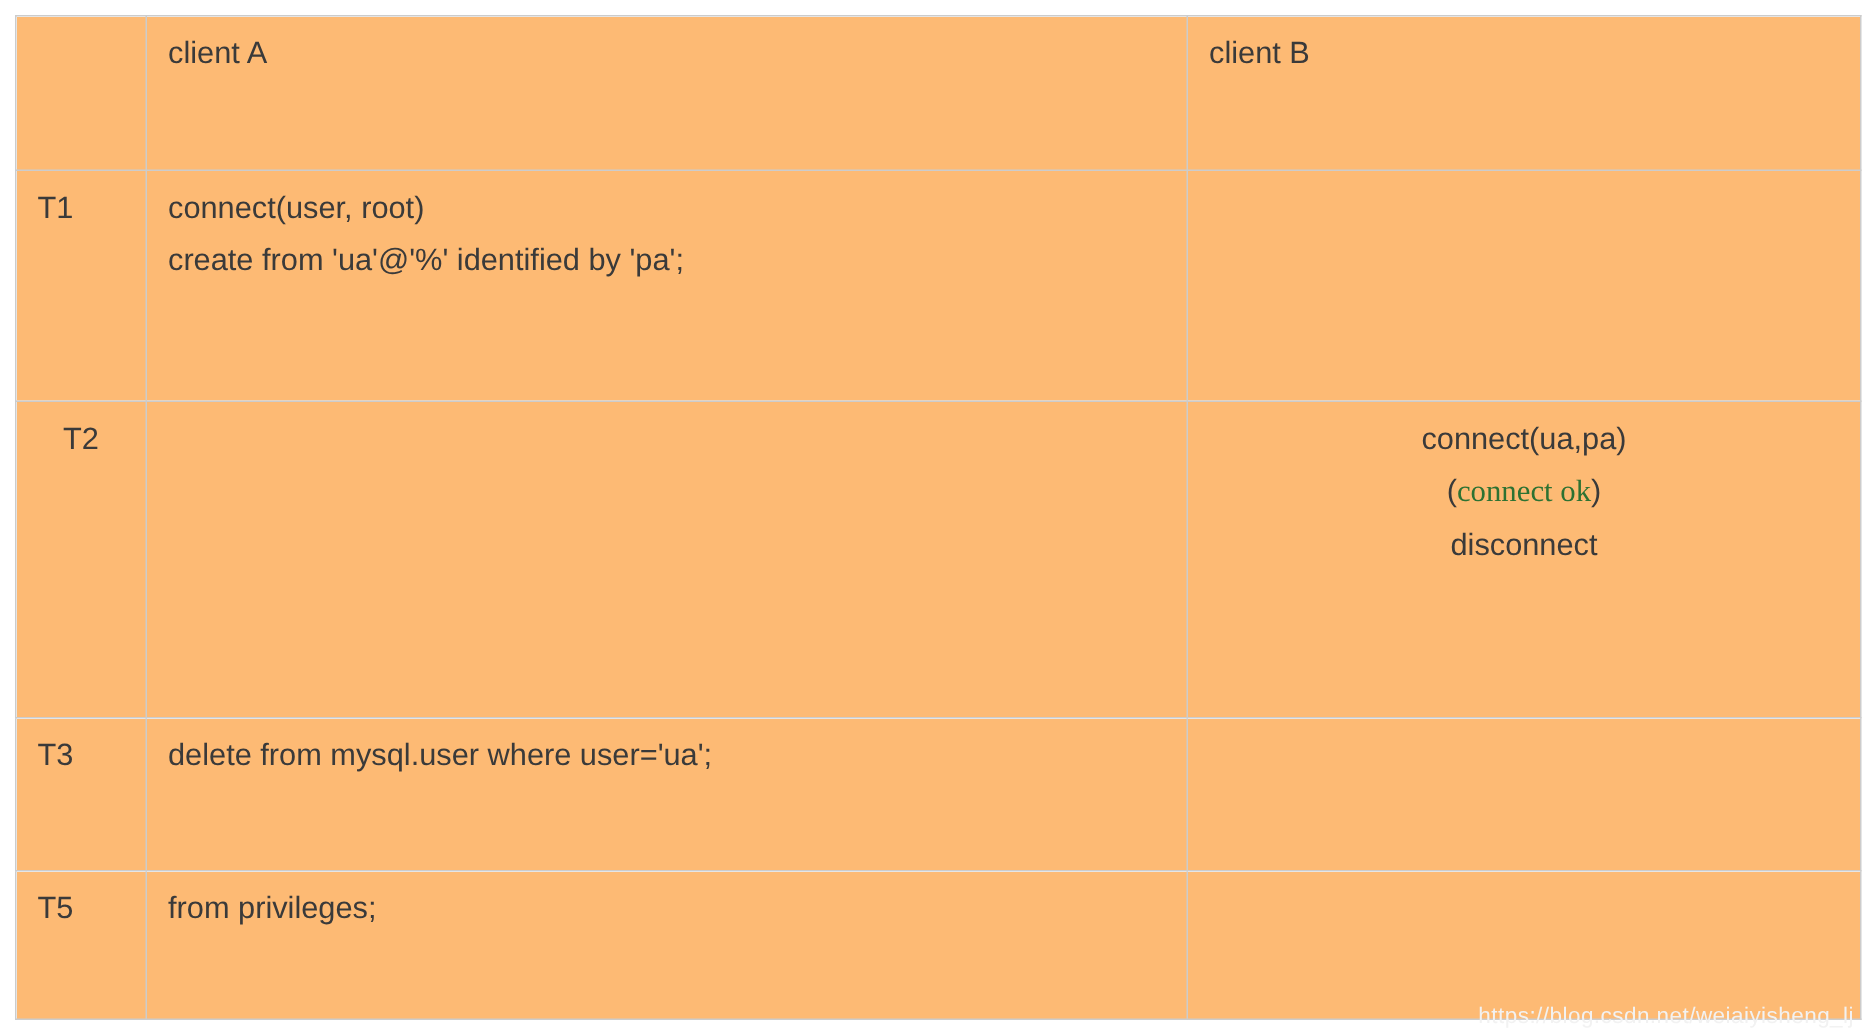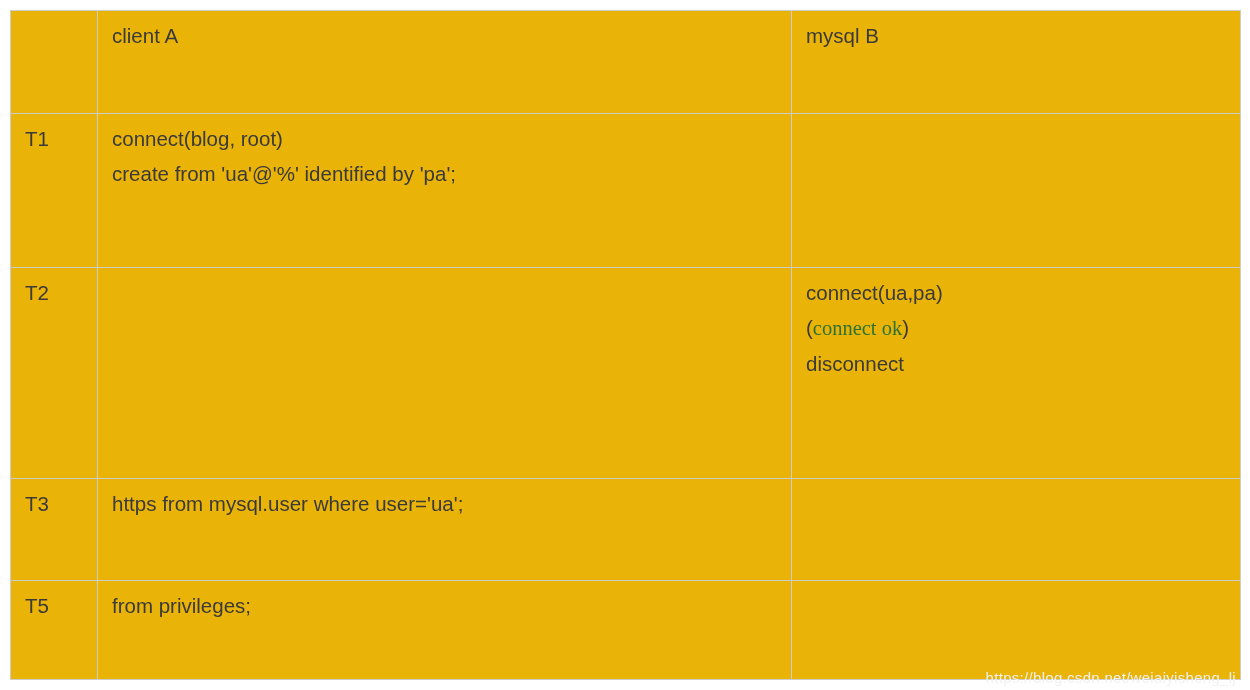--- a/index.html
+++ b/index.html
@@ -34,31 +34,31 @@
   }
 
   table.txn-table td {
     border: 1px solid #cccccc;
     vertical-align: top;
     padding: 10px 14px 10px 14px;
     font-size: 20.5px;
     line-height: 1.42;
     color: #3a3a3a;
     font-weight: 400;
-    background: #eab308;
+    background: #fdba74;
     overflow: hidden;
   }
 
   col.c-time  { width: 87px; }
   col.c-a     { width: 694px; }
   col.c-b     { width: 449px; }
 
   tr.r-head td { height: 60px; }
   tr.r-t1 td   { height: 100px; }
-  tr.r-t2 td   { height: 145px; }
+  tr.r-t2 td   { height: 145px; text-align: center; }
   tr.r-t3 td   { height: 59px; margin-top: 20px; }
   tr.r-t4 td   { height: 143px; }
   tr.r-t5 td   { height: 57px; }
 
   .cell-lines {
     display: block;
   }
   .line {
     display: block;
     white-space: nowrap;
@@ -102,31 +102,31 @@
     </colgroup>
     <tbody>
       <tr class="r-head">
         <td>
           <span class="time-label"></span>
         </td>
         <td>
           <span class="line">client A</span>
         </td>
         <td>
-          <span class="line">mysql B</span>
+          <span class="line">client B</span>
         </td>
       </tr>
 
       <tr class="r-t1">
         <td>
           <span class="time-label">T1</span>
         </td>
         <td>
           <span class="cell-lines">
-            <span class="line">connect(blog, root)</span>
+            <span class="line">connect(user, root)</span>
             <span class="line">create from 'ua'@'%' identified by 'pa';</span>
           </span>
         </td>
         <td>
           <span class="empty-cell"></span>
         </td>
       </tr>
 
       <tr class="r-t2">
         <td>
@@ -143,21 +143,21 @@
           </span>
         </td>
       </tr>
 
       <tr class="r-t3">
         <td>
           <span class="time-label">T3</span>
         </td>
         <td>
           <span class="cell-lines">
-            <span class="line">https from mysql.user where user='ua';</span>
+            <span class="line">delete from mysql.user where user='ua';</span>
           </span>
         </td>
         <td>
           <span class="empty-cell"></span>
         </td>
       </tr>
 
 
       <tr class="r-t5">
         <td>

